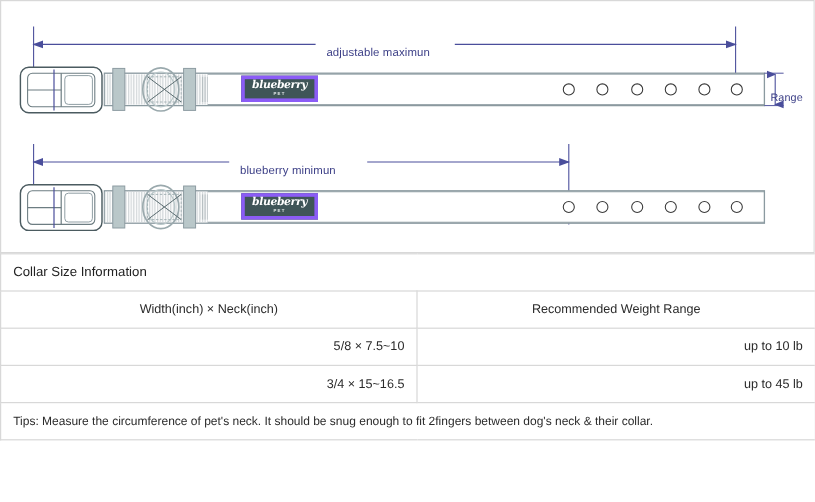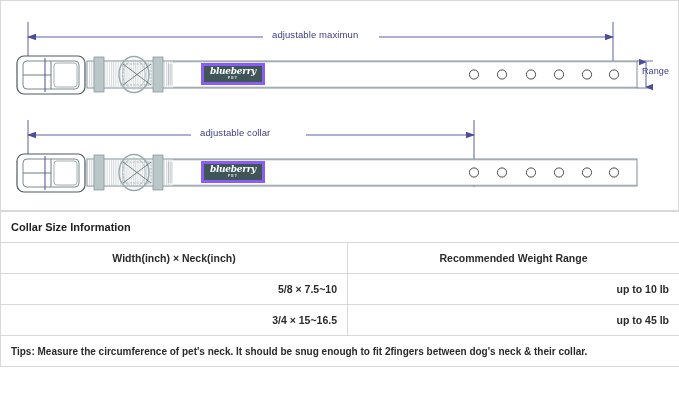--- a/index.html
+++ b/index.html
@@ -15,21 +15,21 @@
   .diagram-region{
     position:absolute;left:0;top:0;width:679px;height:211px;
     border:1px solid #d8d8d8;box-sizing:border-box;background:#fff;
   }
   .diagram-svg{position:absolute;left:0;top:0;}
 
   .dim-label{
     position:absolute;
     font-size:9.5px;color:#3b3e86;
     white-space:nowrap;letter-spacing:.1px;
-    background:#fff;padding:0 3px;
+    background:#fff;padding:0 3px;margin-top:10px;
   }
   #lbl-max{left:268px;top:28px;}
   #lbl-min{left:196px;top:126px;}
   #lbl-width{left:641px;top:65px;font-size:9px;padding:0;background:transparent;}
 
   .logo-tag{
     position:absolute;
     background:#3f5558;border:3px solid #8b5cf6;
     display:flex;flex-direction:column;align-items:center;justify-content:center;
     line-height:1;box-sizing:border-box;
@@ -41,21 +41,20 @@
   .logo-tag .lg-sub{
     color:#dfe6e6;font-size:3.6px;letter-spacing:1.1px;margin-top:1.5px;font-weight:bold;
   }
   #tag1{left:200px;top:62px;width:64px;height:22px;}
   #tag2{left:200px;top:160px;width:64px;height:22px;}
 
   
   .table-region{
     position:absolute;left:0;top:211px;width:679px;height:207px;
     box-sizing:border-box;
-    font-weight:bold;
   }
   table.size-table{
     border-collapse:collapse;width:679px;table-layout:fixed;
     font-size:10.5px;color:#2b2b2b;
   }
   table.size-table td{
     border:1px solid #d8d8d8;
     box-sizing:border-box;
     padding:0 10px;
     height:31px;
@@ -177,21 +176,21 @@
         <circle cx="501" cy="171.5" r="4.6" fill="#ffffff" stroke="#3a3a3a" stroke-width="0.9"></circle>
         <circle cx="530" cy="171.5" r="4.6" fill="#ffffff" stroke="#3a3a3a" stroke-width="0.9"></circle>
         <circle cx="558" cy="171.5" r="4.6" fill="#ffffff" stroke="#3a3a3a" stroke-width="0.9"></circle>
         <circle cx="586" cy="171.5" r="4.6" fill="#ffffff" stroke="#3a3a3a" stroke-width="0.9"></circle>
         <circle cx="613" cy="171.5" r="4.6" fill="#ffffff" stroke="#3a3a3a" stroke-width="0.9"></circle>
       </g>
     </svg>
 
     <div class="dim-label" id="lbl-max">adjustable maximun</div>
 
-    <div class="dim-label" id="lbl-min">adjustable collar</div>
+    <div class="dim-label" id="lbl-min">blueberry minimun</div>
 
     <div class="dim-label" id="lbl-width">Range</div>
 
     <div class="logo-tag" id="tag1">
       <span class="lg-main">blueberry</span>
       <span class="lg-sub">PET</span>
     </div>
 
     <div class="logo-tag" id="tag2">
       <span class="lg-main">blueberry</span>

